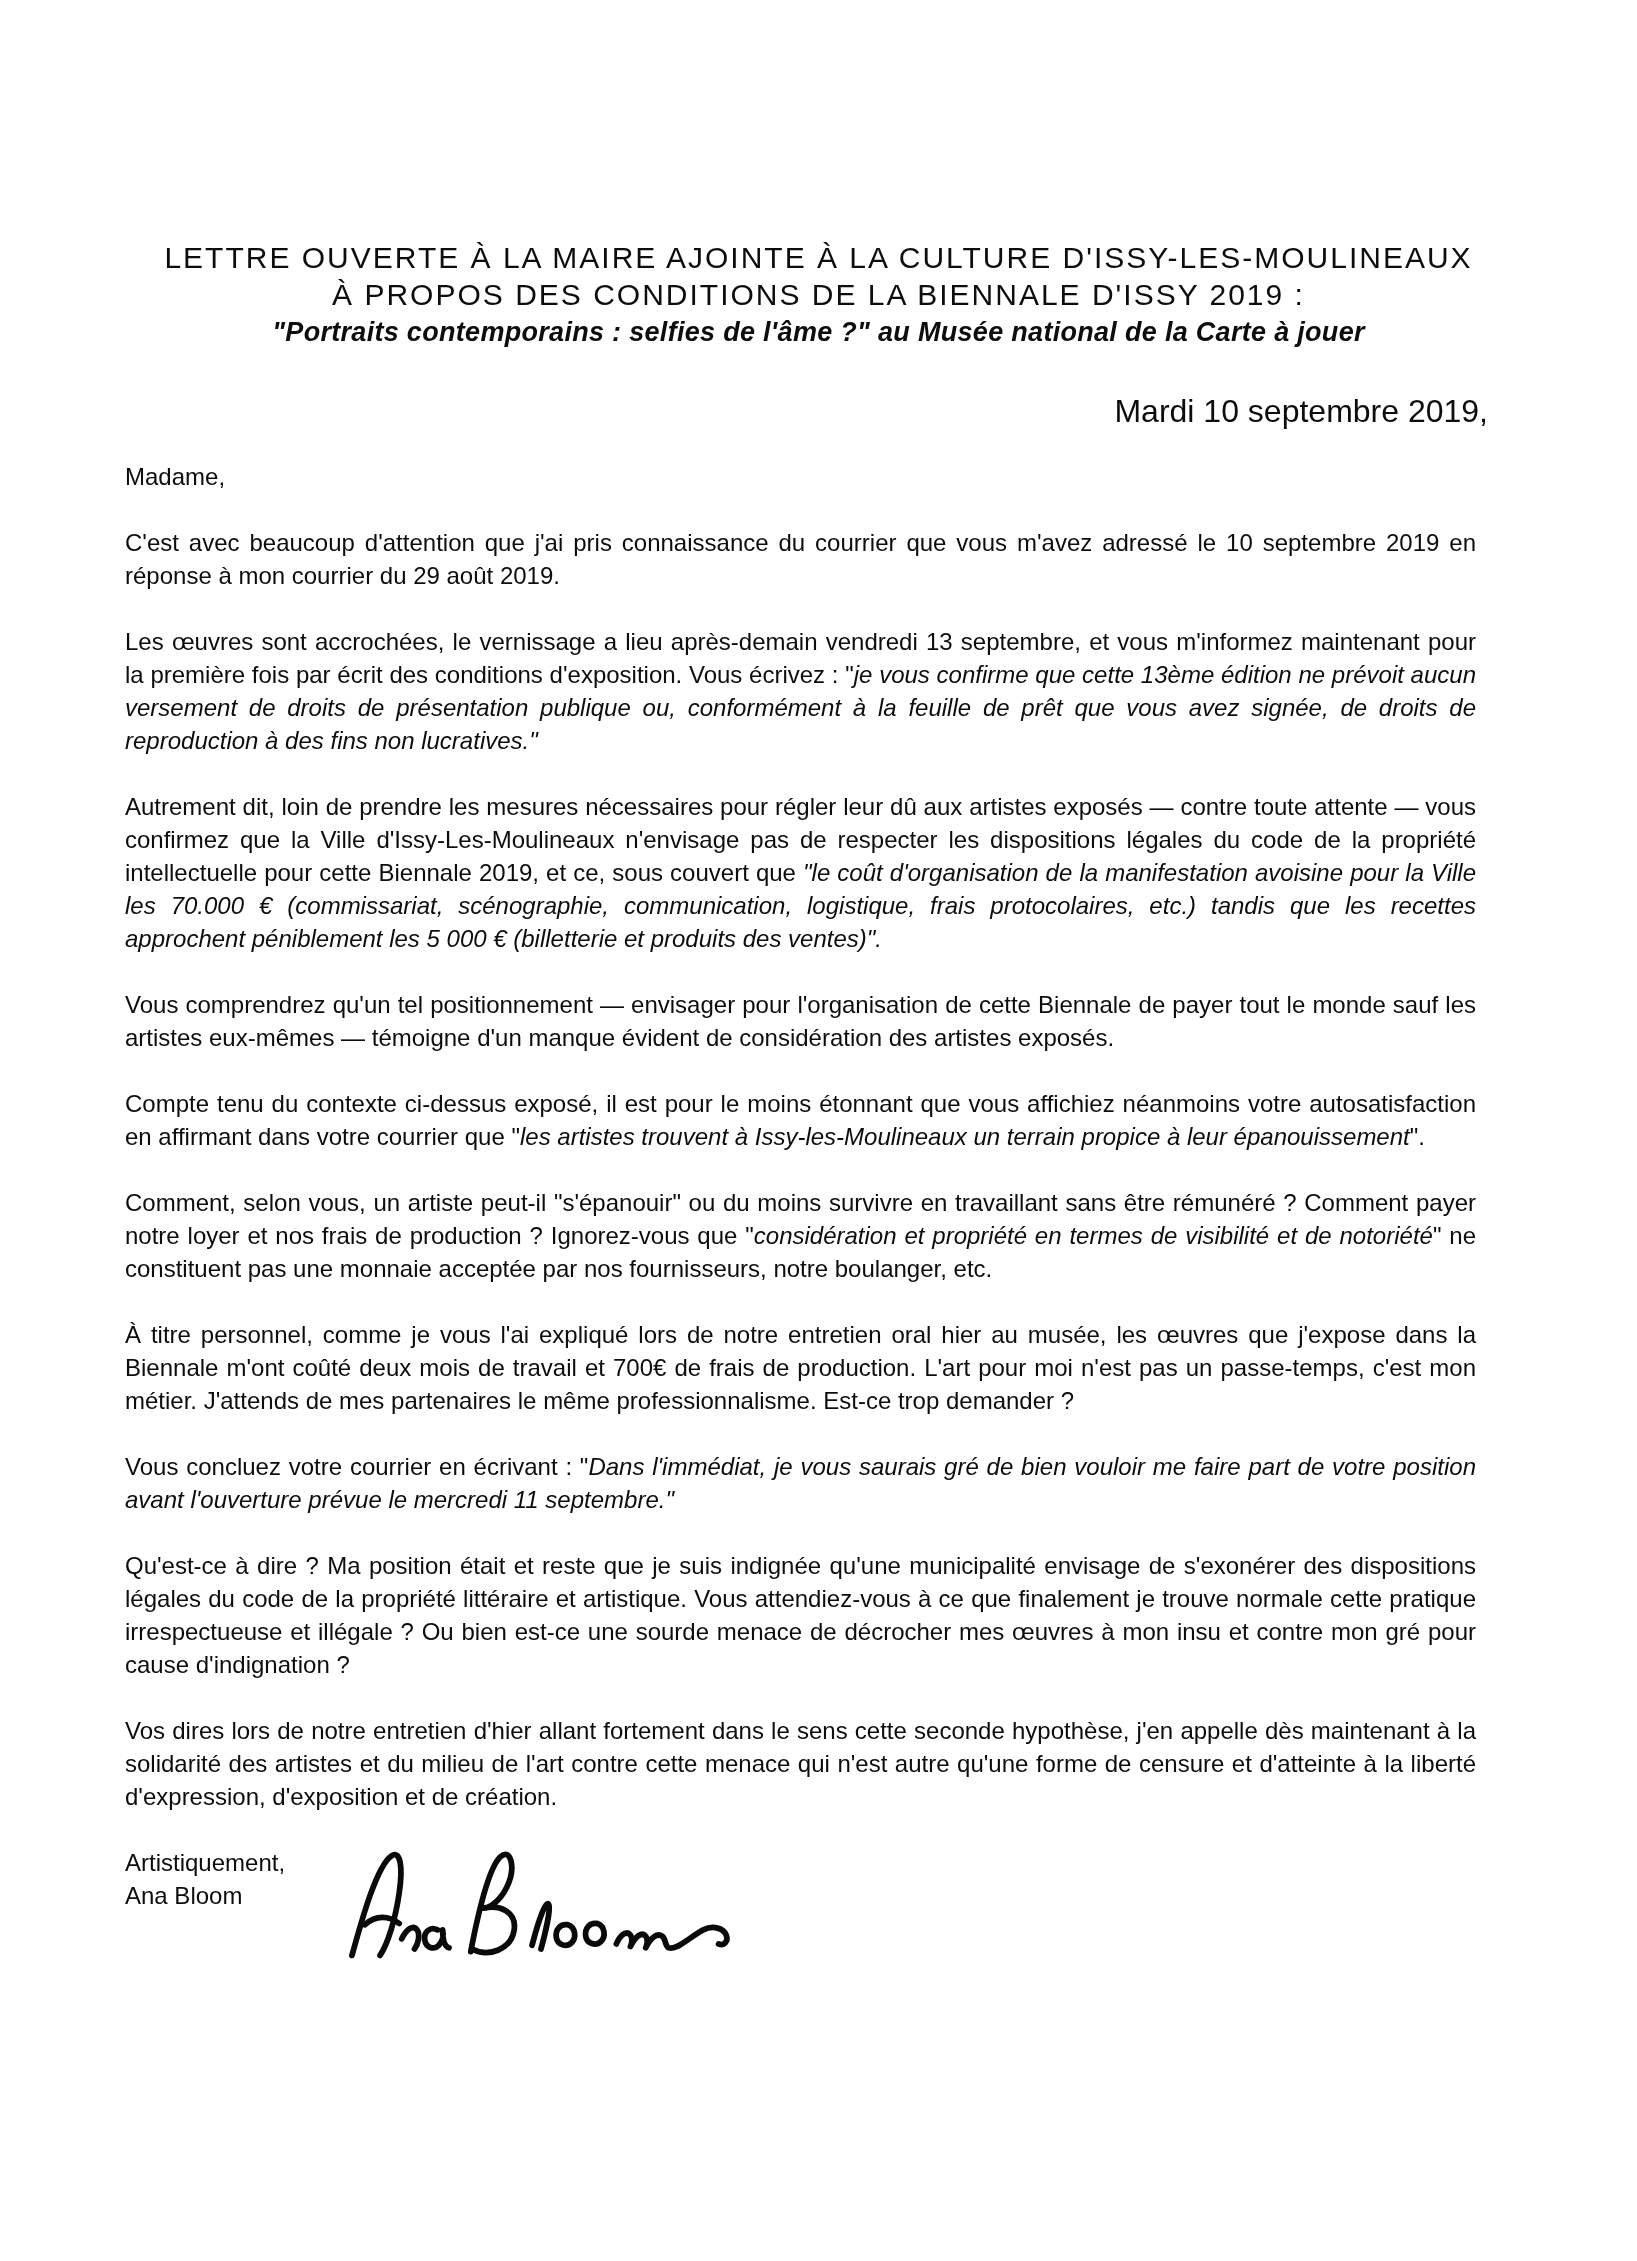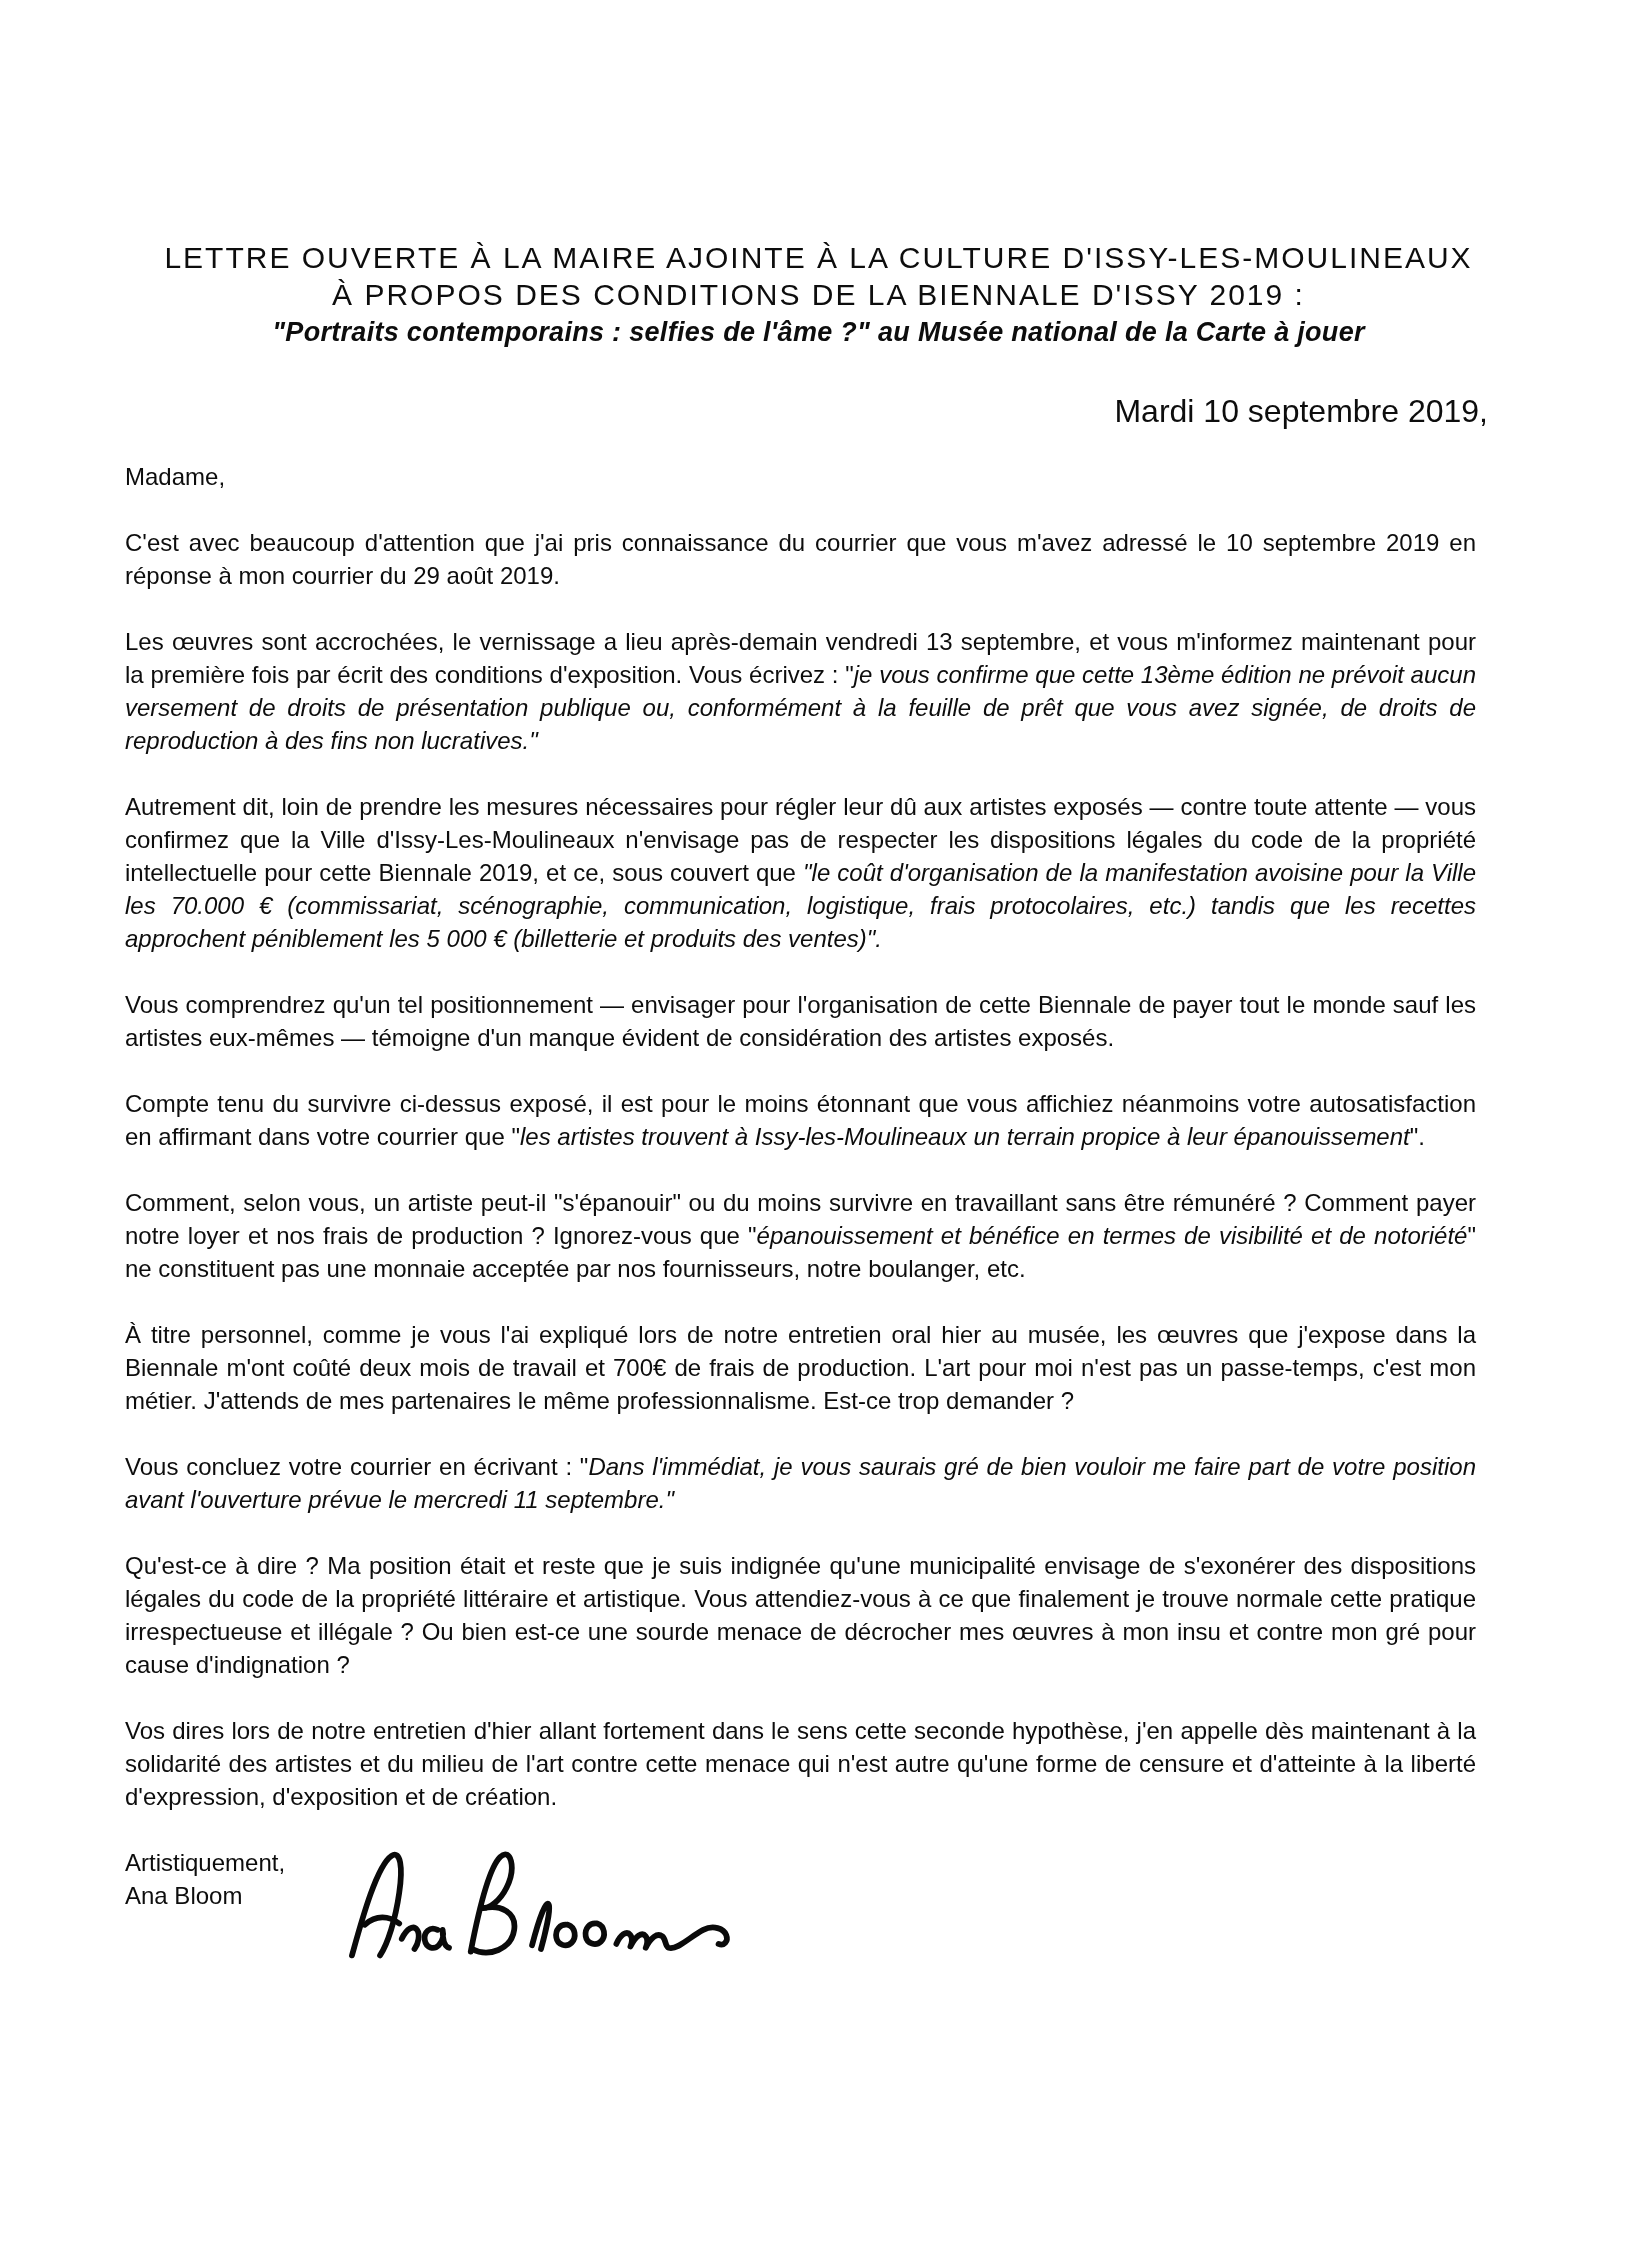--- a/index.html
+++ b/index.html
@@ -102,22 +102,22 @@
   <div class="date-line">Mardi 10 septembre 2019,</div>
 
   <div class="letter-body">
     <p class="salutation">Madame,</p>
 
     <div>
         <p><span>C'est avec beaucoup d'attention que j'ai pris connaissance du courrier que vous m'avez adressé le 10 septembre 2019 en réponse à mon courrier du 29 août 2019.</span></p>
         <p><span>Les œuvres sont accrochées, le vernissage a lieu après-demain vendredi 13 septembre, et vous m'informez maintenant pour la première fois par écrit des conditions d'exposition. Vous écrivez : "</span><em>je vous confirme que cette 13ème édition ne prévoit aucun versement de droits de présentation publique ou, conformément à la feuille de prêt que vous avez signée, de droits de reproduction à des fins non lucratives."</em></p>
         <p><span>Autrement dit, loin de prendre les mesures nécessaires pour régler leur dû aux artistes exposés — contre toute attente — vous confirmez que la Ville d'Issy-Les-Moulineaux n'envisage pas de respecter les dispositions légales du code de la propriété intellectuelle pour cette Biennale 2019, et ce, sous couvert que </span><em>"le coût d'organisation de la manifestation avoisine pour la Ville les 70.000 € (commissariat, scénographie, communication, logistique, frais protocolaires, etc.) tandis que les recettes approchent péniblement les 5 000 € (billetterie et produits des ventes)".</em></p>
         <p><span>Vous comprendrez qu'un tel positionnement — envisager pour l'organisation de cette Biennale de payer tout le monde sauf les artistes eux-mêmes — témoigne d'un manque évident de considération des artistes exposés.</span></p>
-        <p><span>Compte tenu du survivre ci-dessus exposé, il est pour le moins étonnant que vous affichiez néanmoins votre autosatisfaction en affirmant dans votre courrier que "</span><em>les artistes trouvent à Issy-les-Moulineaux un terrain propice à leur épanouissement</em><span>".</span></p>
-        <p><span>Comment, selon vous, un artiste peut-il "s'épanouir" ou du moins survivre en travaillant sans être rémunéré ? Comment payer notre loyer et nos frais de production ? Ignorez-vous que "</span><em>épanouissement et bénéfice en termes de visibilité et de notoriété</em><span>" ne constituent pas une monnaie acceptée par nos fournisseurs, notre boulanger, etc.</span></p>
+        <p><span>Compte tenu du contexte ci-dessus exposé, il est pour le moins étonnant que vous affichiez néanmoins votre autosatisfaction en affirmant dans votre courrier que "</span><em>les artistes trouvent à Issy-les-Moulineaux un terrain propice à leur épanouissement</em><span>".</span></p>
+        <p><span>Comment, selon vous, un artiste peut-il "s'épanouir" ou du moins survivre en travaillant sans être rémunéré ? Comment payer notre loyer et nos frais de production ? Ignorez-vous que "</span><em>considération et propriété en termes de visibilité et de notoriété</em><span>" ne constituent pas une monnaie acceptée par nos fournisseurs, notre boulanger, etc.</span></p>
         <p><span>À titre personnel, comme je vous l'ai expliqué lors de notre entretien oral hier au musée, les œuvres que j'expose dans la Biennale m'ont coûté deux mois de travail et 700€ de frais de production. L'art pour moi n'est pas un passe-temps, c'est mon métier. J'attends de mes partenaires le même professionnalisme. Est-ce trop demander ?</span></p>
         <p><span>Vous concluez votre courrier en écrivant : "</span><em>Dans l'immédiat, je vous saurais gré de bien vouloir me faire part de votre position avant l'ouverture prévue le mercredi 11 septembre."</em></p>
         <p><span>Qu'est-ce à dire ? Ma position était et reste que je suis indignée qu'une municipalité envisage de s'exonérer des dispositions légales du code de la propriété littéraire et artistique. Vous attendiez-vous à ce que finalement je trouve normale cette pratique irrespectueuse et illégale ? Ou bien est-ce une sourde menace de décrocher mes œuvres à mon insu et contre mon gré pour cause d'indignation ?</span></p>
         <p><span>Vos dires lors de notre entretien d'hier allant fortement dans le sens cette seconde hypothèse, j'en appelle dès maintenant à la solidarité des artistes et du milieu de l'art contre cette menace qui n'est autre qu'une forme de censure et d'atteinte à la liberté d'expression, d'exposition et de création.</span></p>
       </div>
 
     <div class="closing">
       <div class="closing-line">Artistiquement,</div>
       <div class="closing-line">Ana Bloom</div>
       <svg class="signature-svg" viewBox="0 0 620 175" xmlns="http://www.w3.org/2000/svg" aria-hidden="true">

